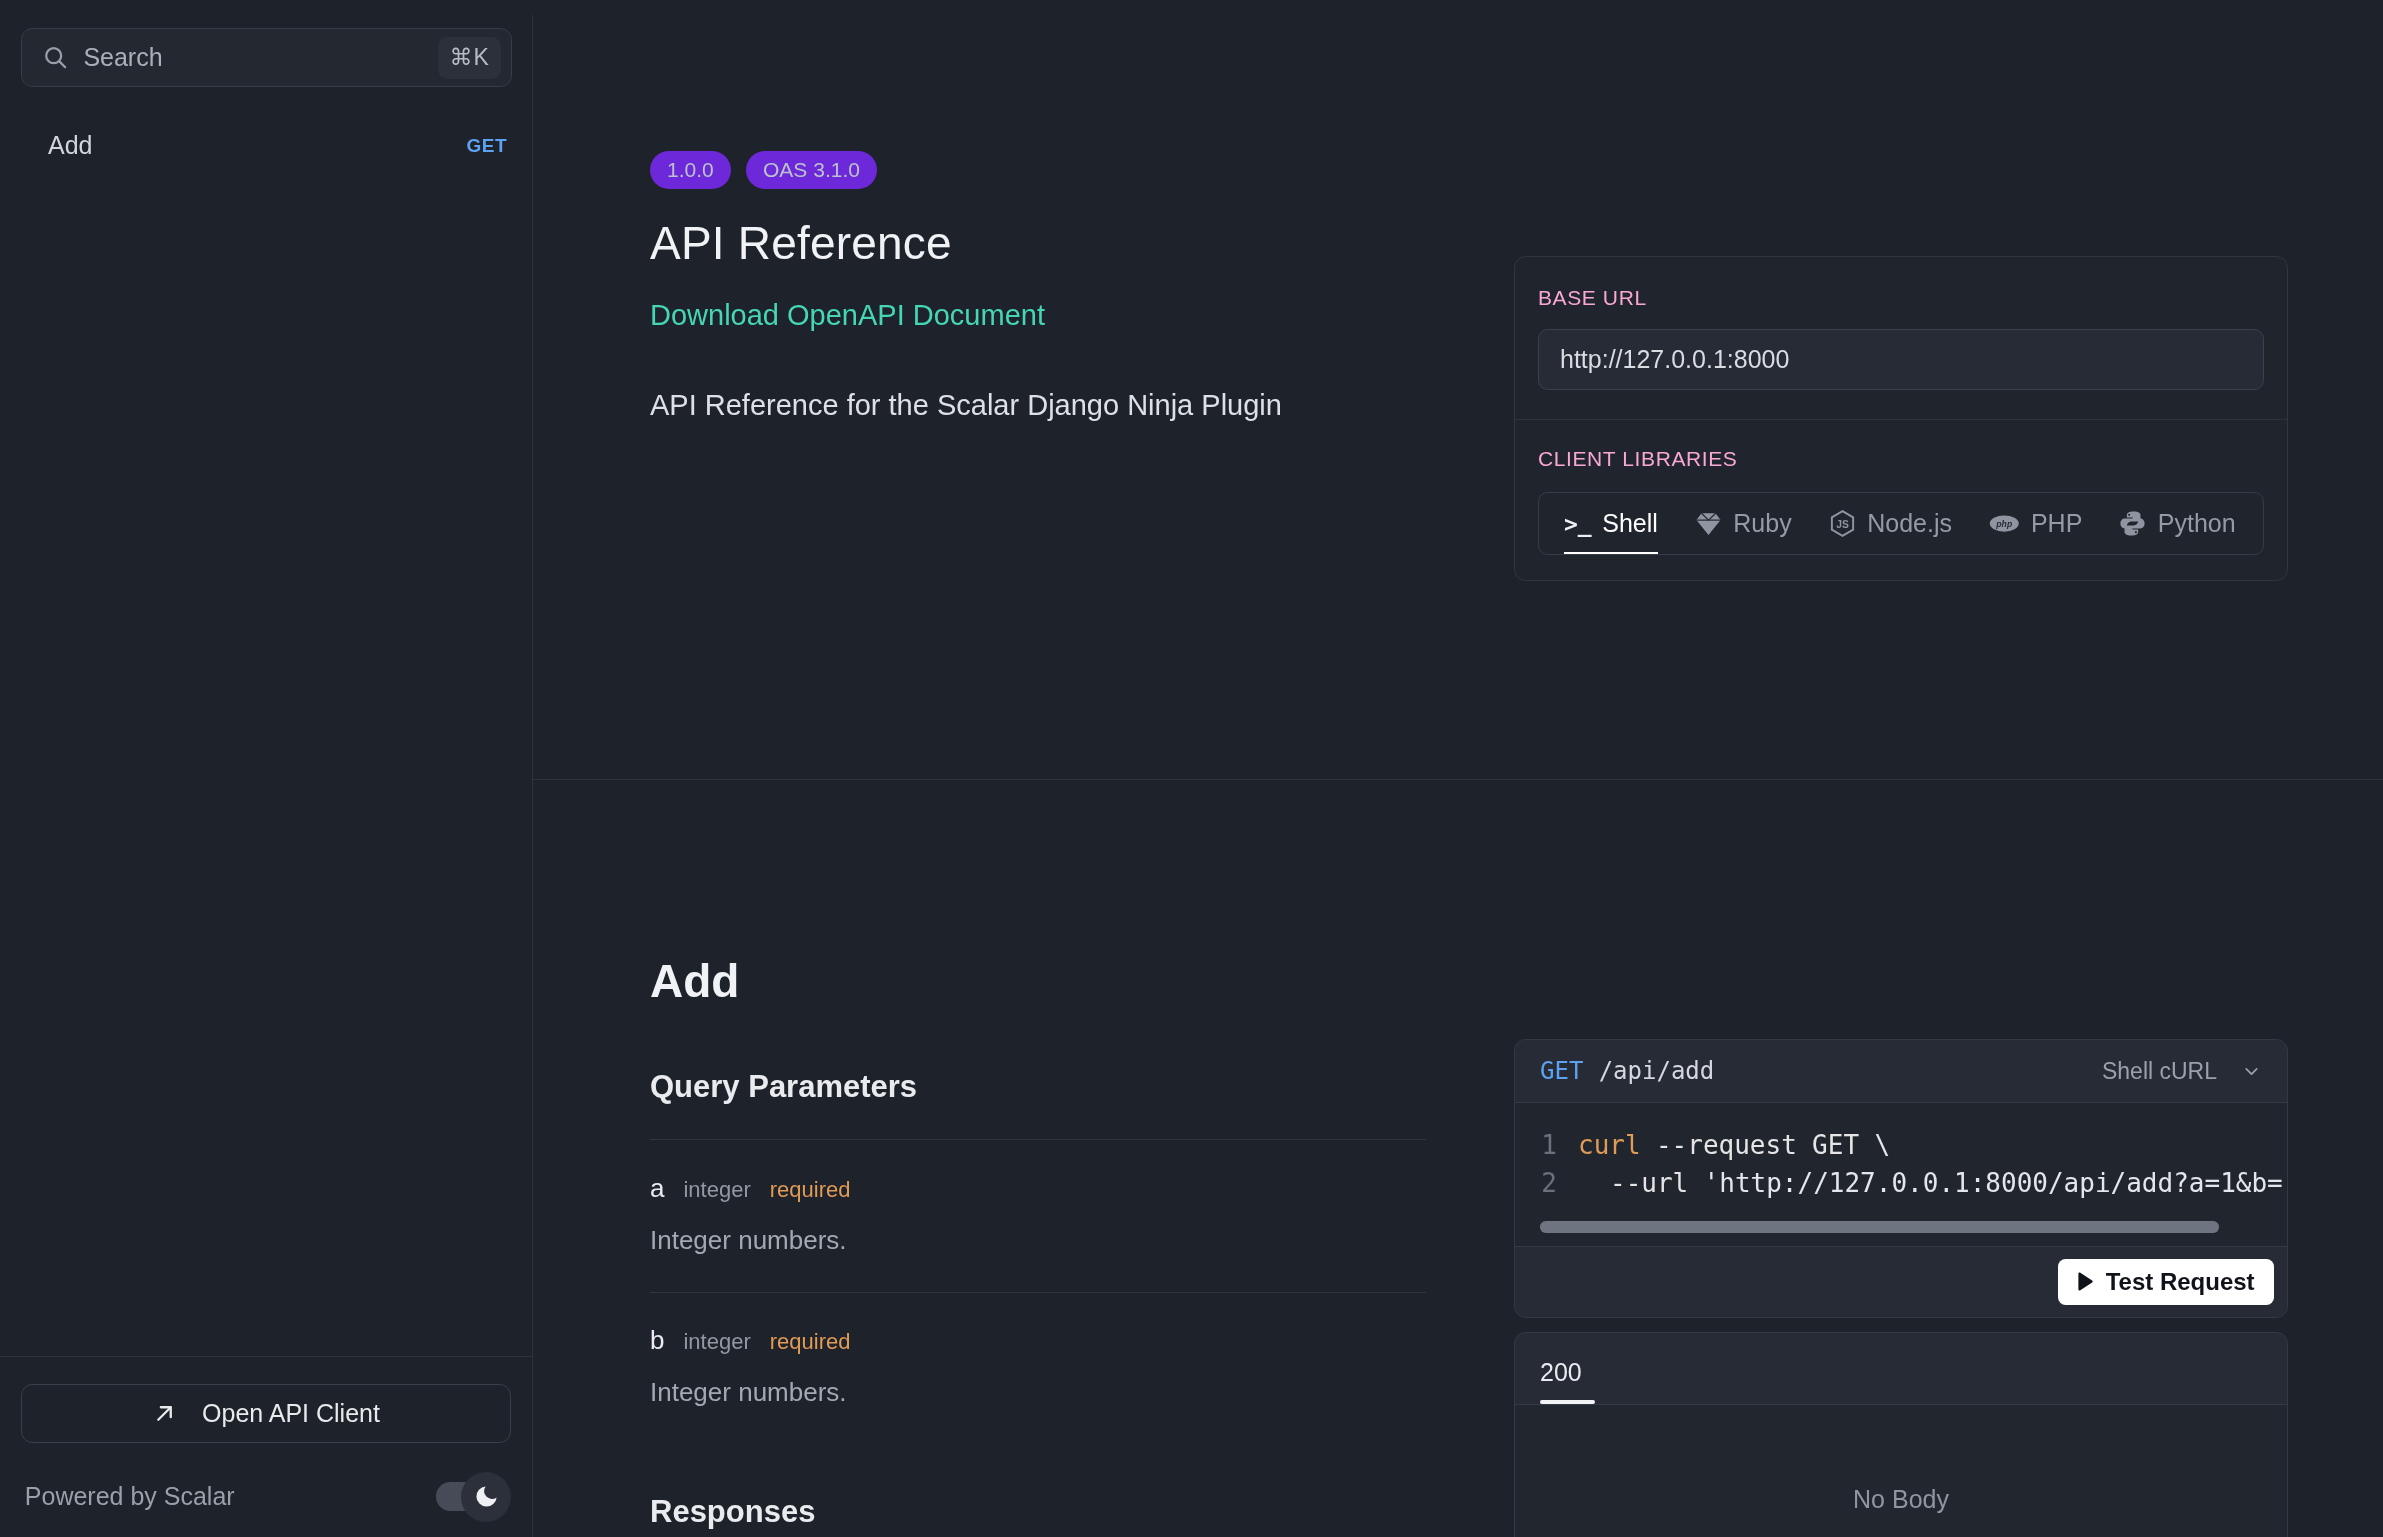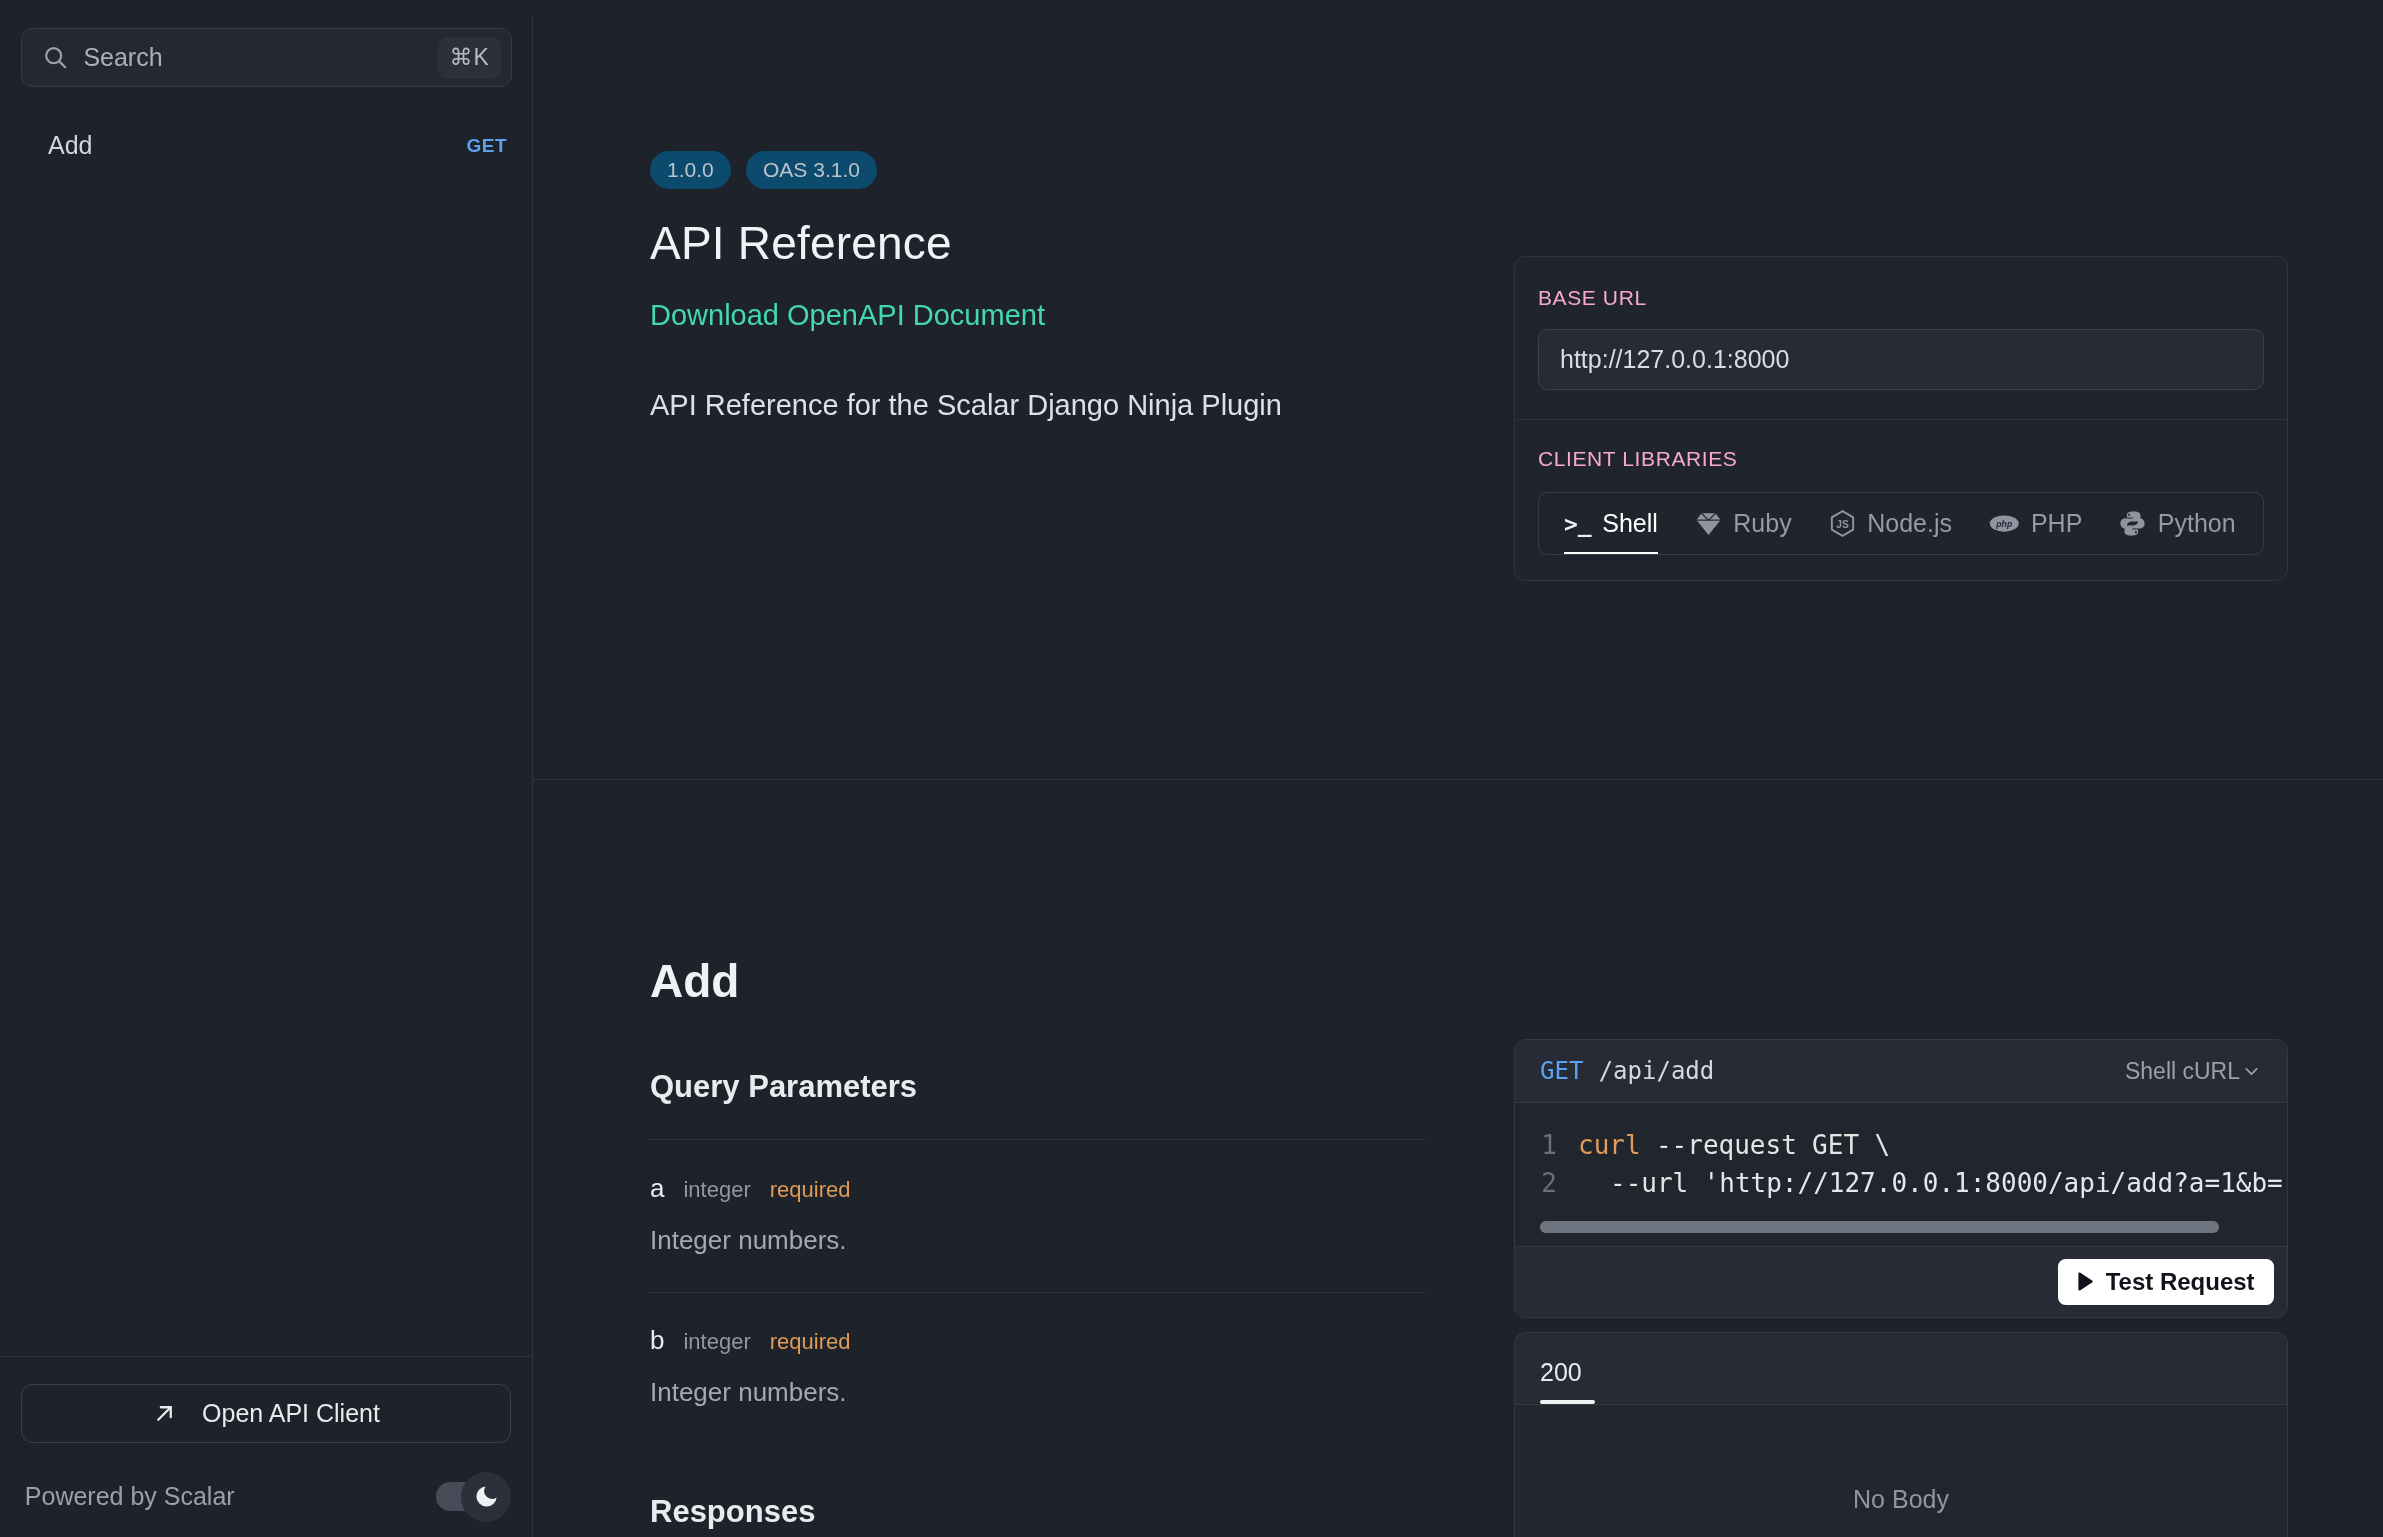--- a/index.html
+++ b/index.html
@@ -57,21 +57,21 @@
     background:#2b303b; display:flex; align-items:center; justify-content:center;
   }
   .toggle-knob svg { width:27px; height:27px; }
 
   
   .main { position:absolute; left:533px; top:0; right:0; bottom:0; }
   .hero { position:relative; height:780px; border-bottom:1px solid #2e333b; }
   .hero-left { position:absolute; left:117px; top:151px; width:822px; }
   .badge-row { display:flex; gap:15.3px; }
   .pill {
-    background:#0c4a6e; color:#bcc2cb; border-radius:19px; height:38px;
+    background:#6d28d9; color:#bcc2cb; border-radius:19px; height:38px;
     display:flex; align-items:center; padding:0 17px; font-size:21px;
   }
   .page-title { margin-top:27px; font-size:46px; font-weight:normal; color:#f0f2f5; letter-spacing:0.2px; }
   .download-link { margin-top:29px; font-size:29px; color:#45d6b4; cursor:pointer; display:inline-block; }
   .page-desc { margin-top:57px; font-size:29px; color:#dde0e5; }
 
   .hero-card {
     position:absolute; left:981px; top:256px; width:774px;
     background:#20242d; border:1px solid #31363f; border-radius:11.5px;
     padding:29px 23px 25px 23px;
@@ -121,21 +121,21 @@
     position:absolute; left:981px; width:774px;
     border:1px solid #343a44; border-radius:11.5px; overflow:hidden; background:#262b35;
   }
   .example-card { top:259px; }
   .ex-header {
     height:63px; display:flex; align-items:center; padding:0 25px;
     background:#262b35; border-bottom:1px solid #343a44;
   }
   .ex-method { font-size:24px; color:#5da2f0; }
   .ex-path { font-size:24px; color:#d5d8de; margin-left:15.3px; }
-  .lang-select { margin-left:auto; display:flex; align-items:center; gap:1px; color:#9ba1ac; font-size:23px; cursor:pointer; }
+  .lang-select { margin-left:auto; display:flex; align-items:center; gap:24px; color:#9ba1ac; font-size:23px; cursor:pointer; }
   .code-block { background:#21252e; padding:23px 0 13.4px 25px; overflow:hidden; }
   .code-line { white-space:nowrap; font-family:"DejaVu Sans Mono", monospace; font-size:26px; line-height:38px; }
   .code-line span { margin-right:15.3px; }
   .ln { display:inline-block; width:17px; text-align:right; color:#6a707c; margin-right:21px !important; }
   .tok-orange { color:#e09b57; }
   .tok-blue { color:#e5e5e5; }
   .tok-plain { color:#e3e6ea; }
   .tok-str { color:#e3e6ea; }
   .indent { display:inline-block; width:32px; margin-right:0 !important; }
   .h-scrollbar { margin:19px 25px 0 0; height:11.5px; }

